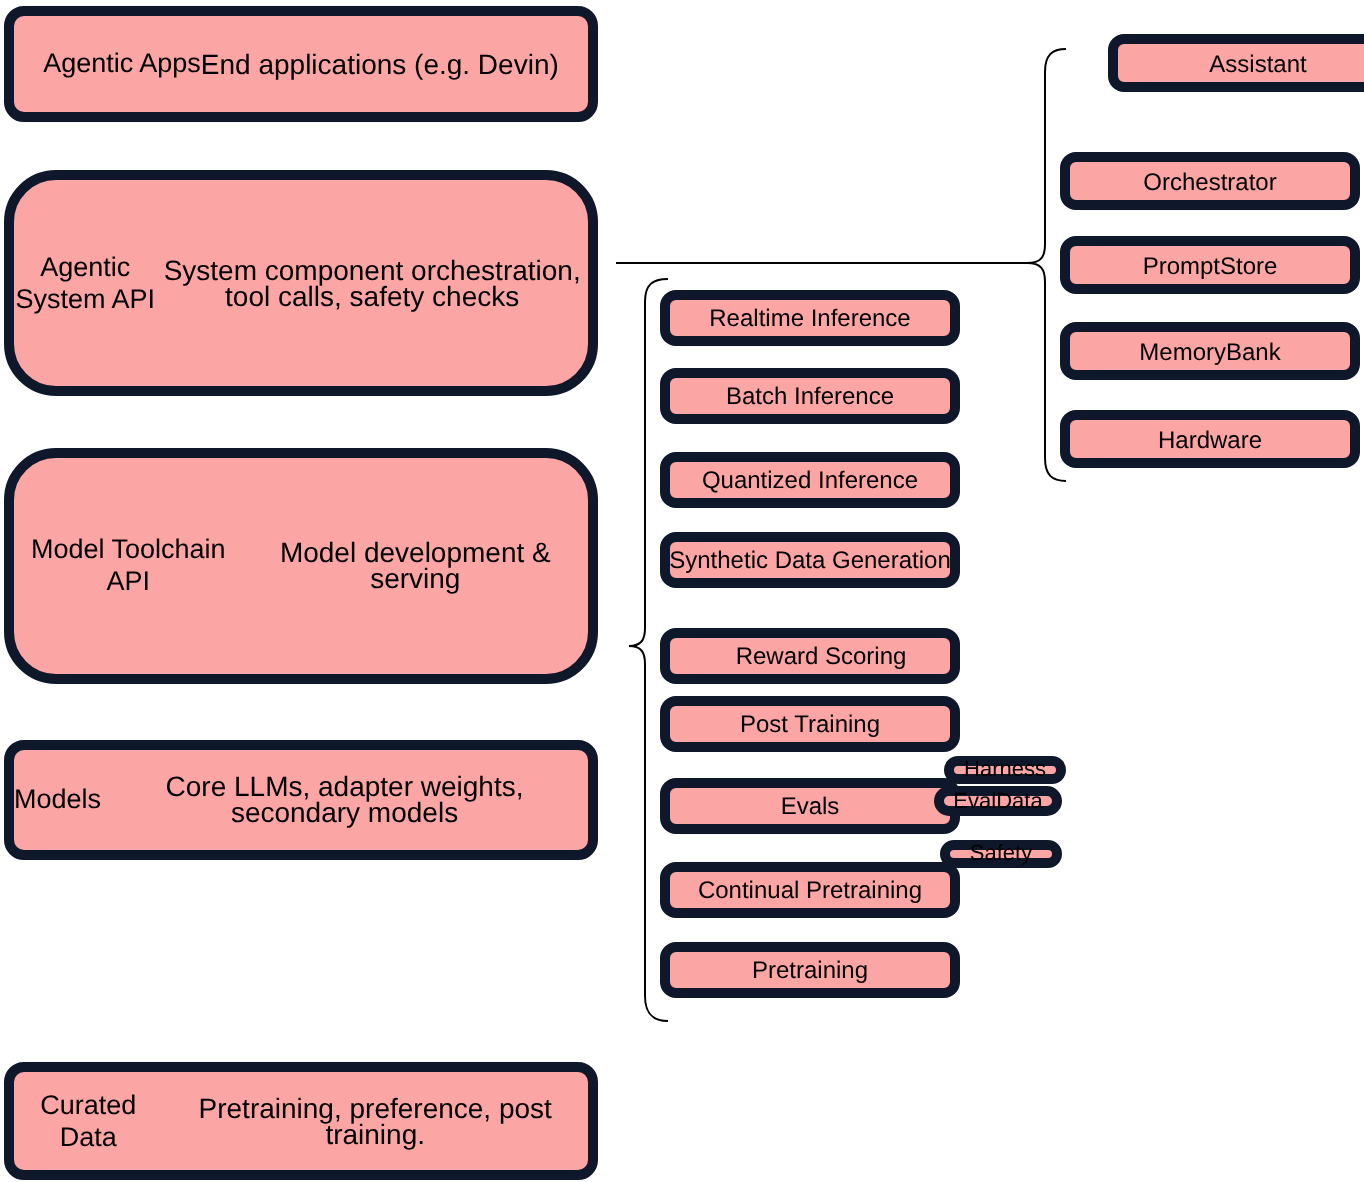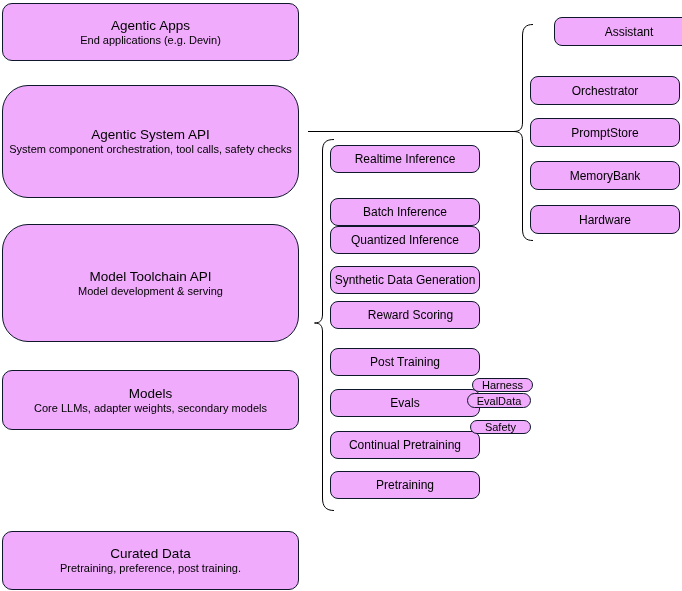--- a/index.html
+++ b/index.html
@@ -7,33 +7,33 @@
     position: relative;
     width: 682px; height: 591px;
     background: #ffffff;
     font-family: "Liberation Sans", sans-serif;
     color: #000000;
     overflow: hidden;
   }
   .node {
     position: absolute;
     box-sizing: border-box;
-    background: #f0abfc;
-    border: 1px solid #0f172a;
+    background: #fca5a5;
+    border: 5px solid #0f172a;
     display: flex;
-    flex-direction: column;
+    flex-direction: row;
     align-items: center;
     justify-content: center;
     text-align: center;
   }
   
   .lbox { left: 2px; width: 297px; border-radius: 10px; }
   .lbox.big { border-radius: 26px; }
   .ltitle { font-size: 13.5px; line-height: 16px; }
-  .lsub   { font-size: 11px;  line-height: 13px; }
+  .lsub   { font-size: 14px;  line-height: 13px; }
   
   .mbox { left: 330px; width: 150px; height: 28px; border-radius: 8px;
           font-size: 12px; white-space: nowrap; }
   
   .rbox { left: 530px; width: 150px; height: 29px; border-radius: 8px;
           font-size: 12px; white-space: nowrap; }
   
   .pill { border-radius: 8px; font-size: 11px; white-space: nowrap;
           z-index: 3; line-height: 12px; }
   #connectors { position: absolute; left: 0; top: 0; z-index: 1; }
@@ -79,24 +79,24 @@
     <div class="lsub">Core LLMs, adapter weights, secondary models</div>
   </div>
 
 
   <div class="node lbox" style="top:531px; height:59px;">
     <div class="ltitle">Curated Data</div>
     <div class="lsub">Pretraining, preference, post training.</div>
   </div>
 
   <div class="node mbox" style="top:145px;">Realtime Inference</div>
-  <div class="node mbox" style="top:198px;">Batch Inference</div>
+  <div class="node mbox" style="top:184px;">Batch Inference</div>
   <div class="node mbox" style="top:226px;">Quantized Inference</div>
   <div class="node mbox" style="top:266px;">Synthetic Data Generation</div>
-  <div class="node mbox" style="top:301px;padding-left:11px;">Reward Scoring</div>
+  <div class="node mbox" style="top:314px;padding-left:11px;">Reward Scoring</div>
   <div class="node mbox" style="top:348px;">Post Training</div>
   <div class="node mbox" style="top:389px;">Evals</div>
   <div class="node mbox" style="top:431px;">Continual Pretraining</div>
   <div class="node mbox" style="top:471px;">Pretraining</div>
 
   <div class="node pill" style="left:472px; top:378px; width:61px; height:14px;">Harness</div>
   <div class="node pill" style="left:467px; top:393px; width:64px; height:15px;">EvalData</div>
   <div class="node pill" style="left:470px; top:408px; width:61px; height:14px;margin-top:12px;">Safety</div>
 
   <div class="node rbox" style="top:17px;margin-left:24px;">Assistant</div>

